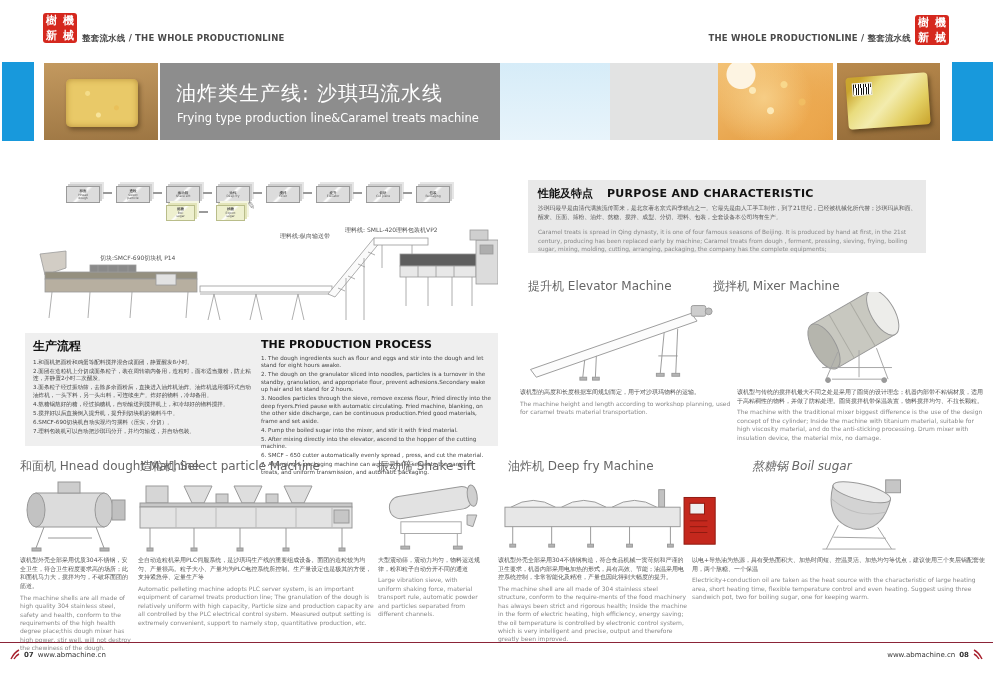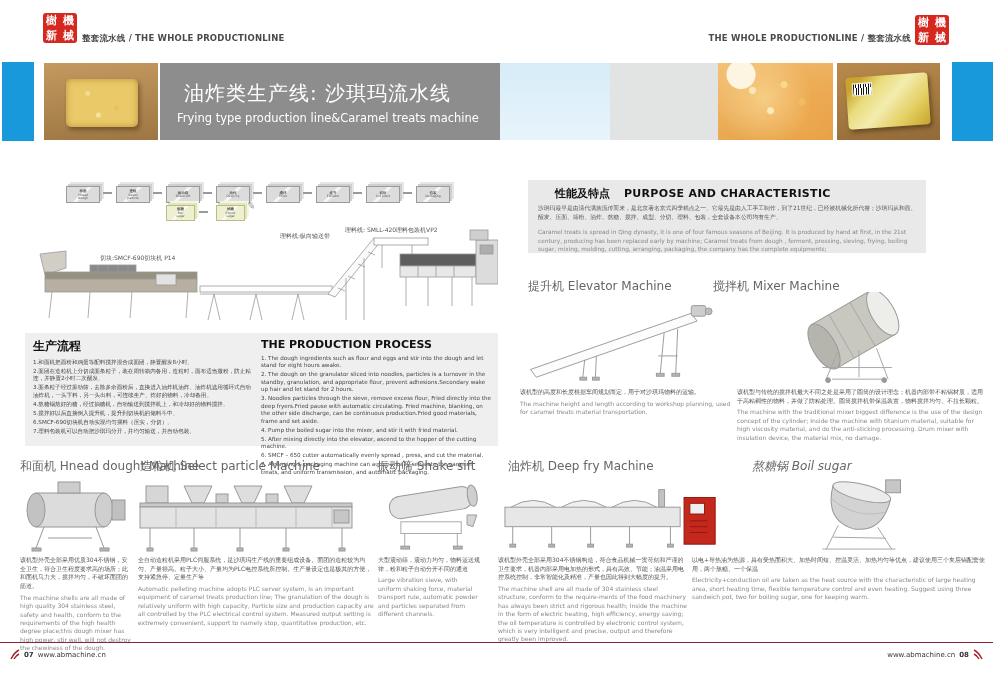--- a/index.html
+++ b/index.html
@@ -78,21 +78,21 @@
       <span>械</span>
   </div>
 
   <div class="abs blue-block" style="left:2px;top:62px;width:32px;height:79px;"></div>
 
   <div class="abs photo" style="left:44px;top:63px;width:114px;height:77px;background:linear-gradient(175deg,#c3995f,#9d7643);">
     <div style="position:absolute;left:22px;top:16px;width:72px;height:48px;border-radius:5px;background:radial-gradient(circle at 30% 30%,#f4dd8a 2px,transparent 3px),radial-gradient(circle at 70% 60%,#e9c05a 2px,transparent 3px),radial-gradient(circle at 45% 75%,#f7e49b 2px,transparent 3px),#e9c968;box-shadow:inset 0 0 6px #b9913c,2px 3px 4px rgba(60,40,10,.45);"></div>
   </div>
 
   <div class="abs title-box" style="left:160px;top:63px;width:340px;height:77px;">
-    <div class="title-zh abs" style="left:16px;top:17px;margin-left:8px;">油炸类生产线: 沙琪玛流水线</div>
+    <div class="title-zh abs" style="left:16px;top:17px;">油炸类生产线: 沙琪玛流水线</div>
     <div class="title-en abs" style="left:17px;top:45px;">Frying type production line&amp;Caramel treats machine</div>
   </div>
 
   <div class="abs" style="left:500px;top:63px;width:110px;height:77px;background:linear-gradient(180deg,#d6ecf8,#e8f4fb);"></div>
   <div class="abs" style="left:610px;top:63px;width:108px;height:77px;background:#e2e3e3;"></div>
 
   <div class="abs photo" style="left:718px;top:63px;width:115px;height:77px;background:radial-gradient(circle at 20% 15%,#fdf4e2 0 14px,transparent 15px),radial-gradient(circle at 40% 45%,#f6cd85,transparent 60%),radial-gradient(circle at 70% 70%,#eda94f,transparent 65%),linear-gradient(160deg,#f3c276,#e49a3e);">
     <div style="position:absolute;left:12px;top:10px;width:90px;height:58px;background:radial-gradient(circle at 25% 30%,#fce9b8 3px,transparent 4px),radial-gradient(circle at 60% 20%,#f8d88c 3px,transparent 4px),radial-gradient(circle at 45% 65%,#fce9b8 3px,transparent 4px),radial-gradient(circle at 80% 50%,#f1bd62 3px,transparent 4px);"></div>
   </div>
 
@@ -247,21 +247,21 @@
         <li>3. Noodles particles through the sieve, remove excess flour, Fried directly into the deep fryers.Fried pause with automatic circulating. Fried machine, blanking, on the other side discharge, can be continuous production.Fried good materials, frame and set aside.</li>
         <li>4. Pump the boiled sugar into the mixer, and stir it with fried material.</li>
         <li>5. After mixing directly into the elevator, ascend to the hopper of the cutting machine.</li>
         <li>6. SMCF – 650 cutter automatically evenly spread , press, and cut the material.</li>
         <li>7. Arranging &amp; packaging machine can automatically separate the caramel treats, and uniform transmission, and automatic packaging.</li>
       </ul>
     </div>
   </div>
 
   <div class="abs panel2" style="left:528px;top:180px;width:398px;height:73px;">
-    <div class="purpose-head abs" style="left:27px;top:6px;text-align:right;">
+    <div class="purpose-head abs" style="left:10px;top:6px;text-align:right;">
       <span class="purpose-zh">性能及特点</span>
       <span class="purpose-en-t">PURPOSE AND CHARACTERISTIC</span>
     </div>
     <div class="body-zh abs" style="left:10px;top:24px;width:380px;">沙琪玛最早是由清代满族流传而来，是北京著名京式四季糕点之一。它最先是由人工手工制作，到了21世纪，已经被机械化所代替；沙琪玛从和面、醒发、压面、筛粉、油炸、熬糖、搅拌、成型、分切、理料、包装，全套设备本公司均有生产。</div>
     <div class="body-en abs" style="left:10px;top:43px;width:380px;">Caramel treats is spread in Qing dynasty, it is one of four famous seasons of Beijing. It is produced by hand at first, in the 21st century, producing has been replaced early by machine; Caramel treats from dough , ferment, pressing, sieving, frying, boiling sugar, mixing, molding, cutting, arranging, packaging, the company has the complete equipments;</div>
   </div>
 
   <div class="abs sec-head" style="left:528px;top:278px;">提升机 Elevator Machine</div>
   <svg class="abs" style="left:520px;top:292px;" width="205" height="92" viewBox="0 0 210 95">
     <g stroke="#9a9a9a" stroke-width="1" fill="none">

